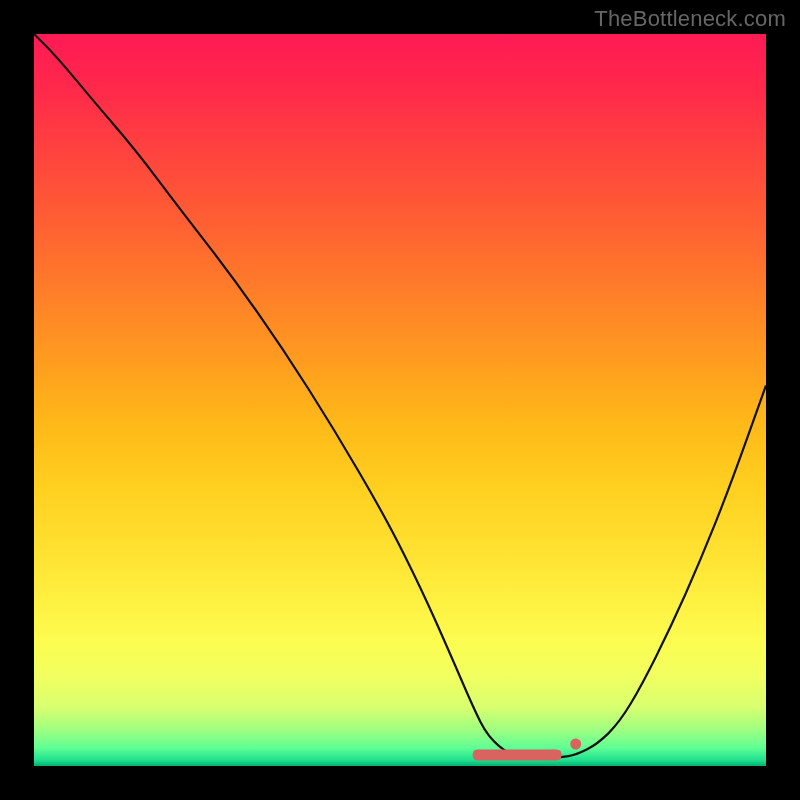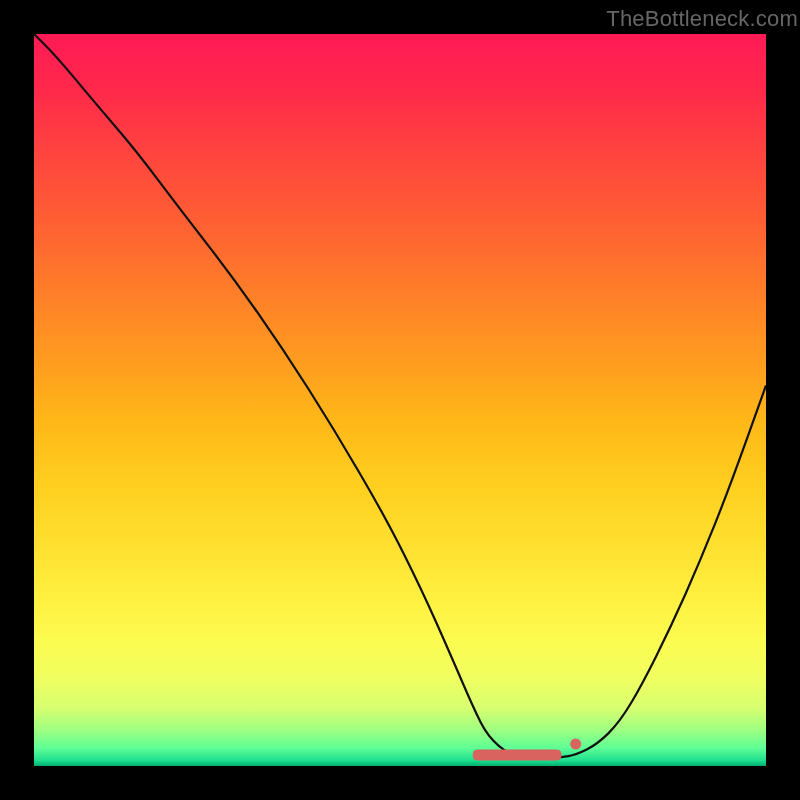--- a/index.html
+++ b/index.html
@@ -7,21 +7,21 @@
     width: 800px;
     height: 800px;
     background: #000;
     position: relative;
     overflow: hidden;
     font-family: Arial, sans-serif;
   }
   .watermark {
     position: absolute;
     top: 6px;
-    right: 2px;
+    right: 14px;
     color: #666;
     font-size: 22px;
     font-weight: 500;
     z-index: 10;
     letter-spacing: 0.2px;
   }
   .plot-area {
     position: absolute;
     left: 34px;
     top: 34px;

